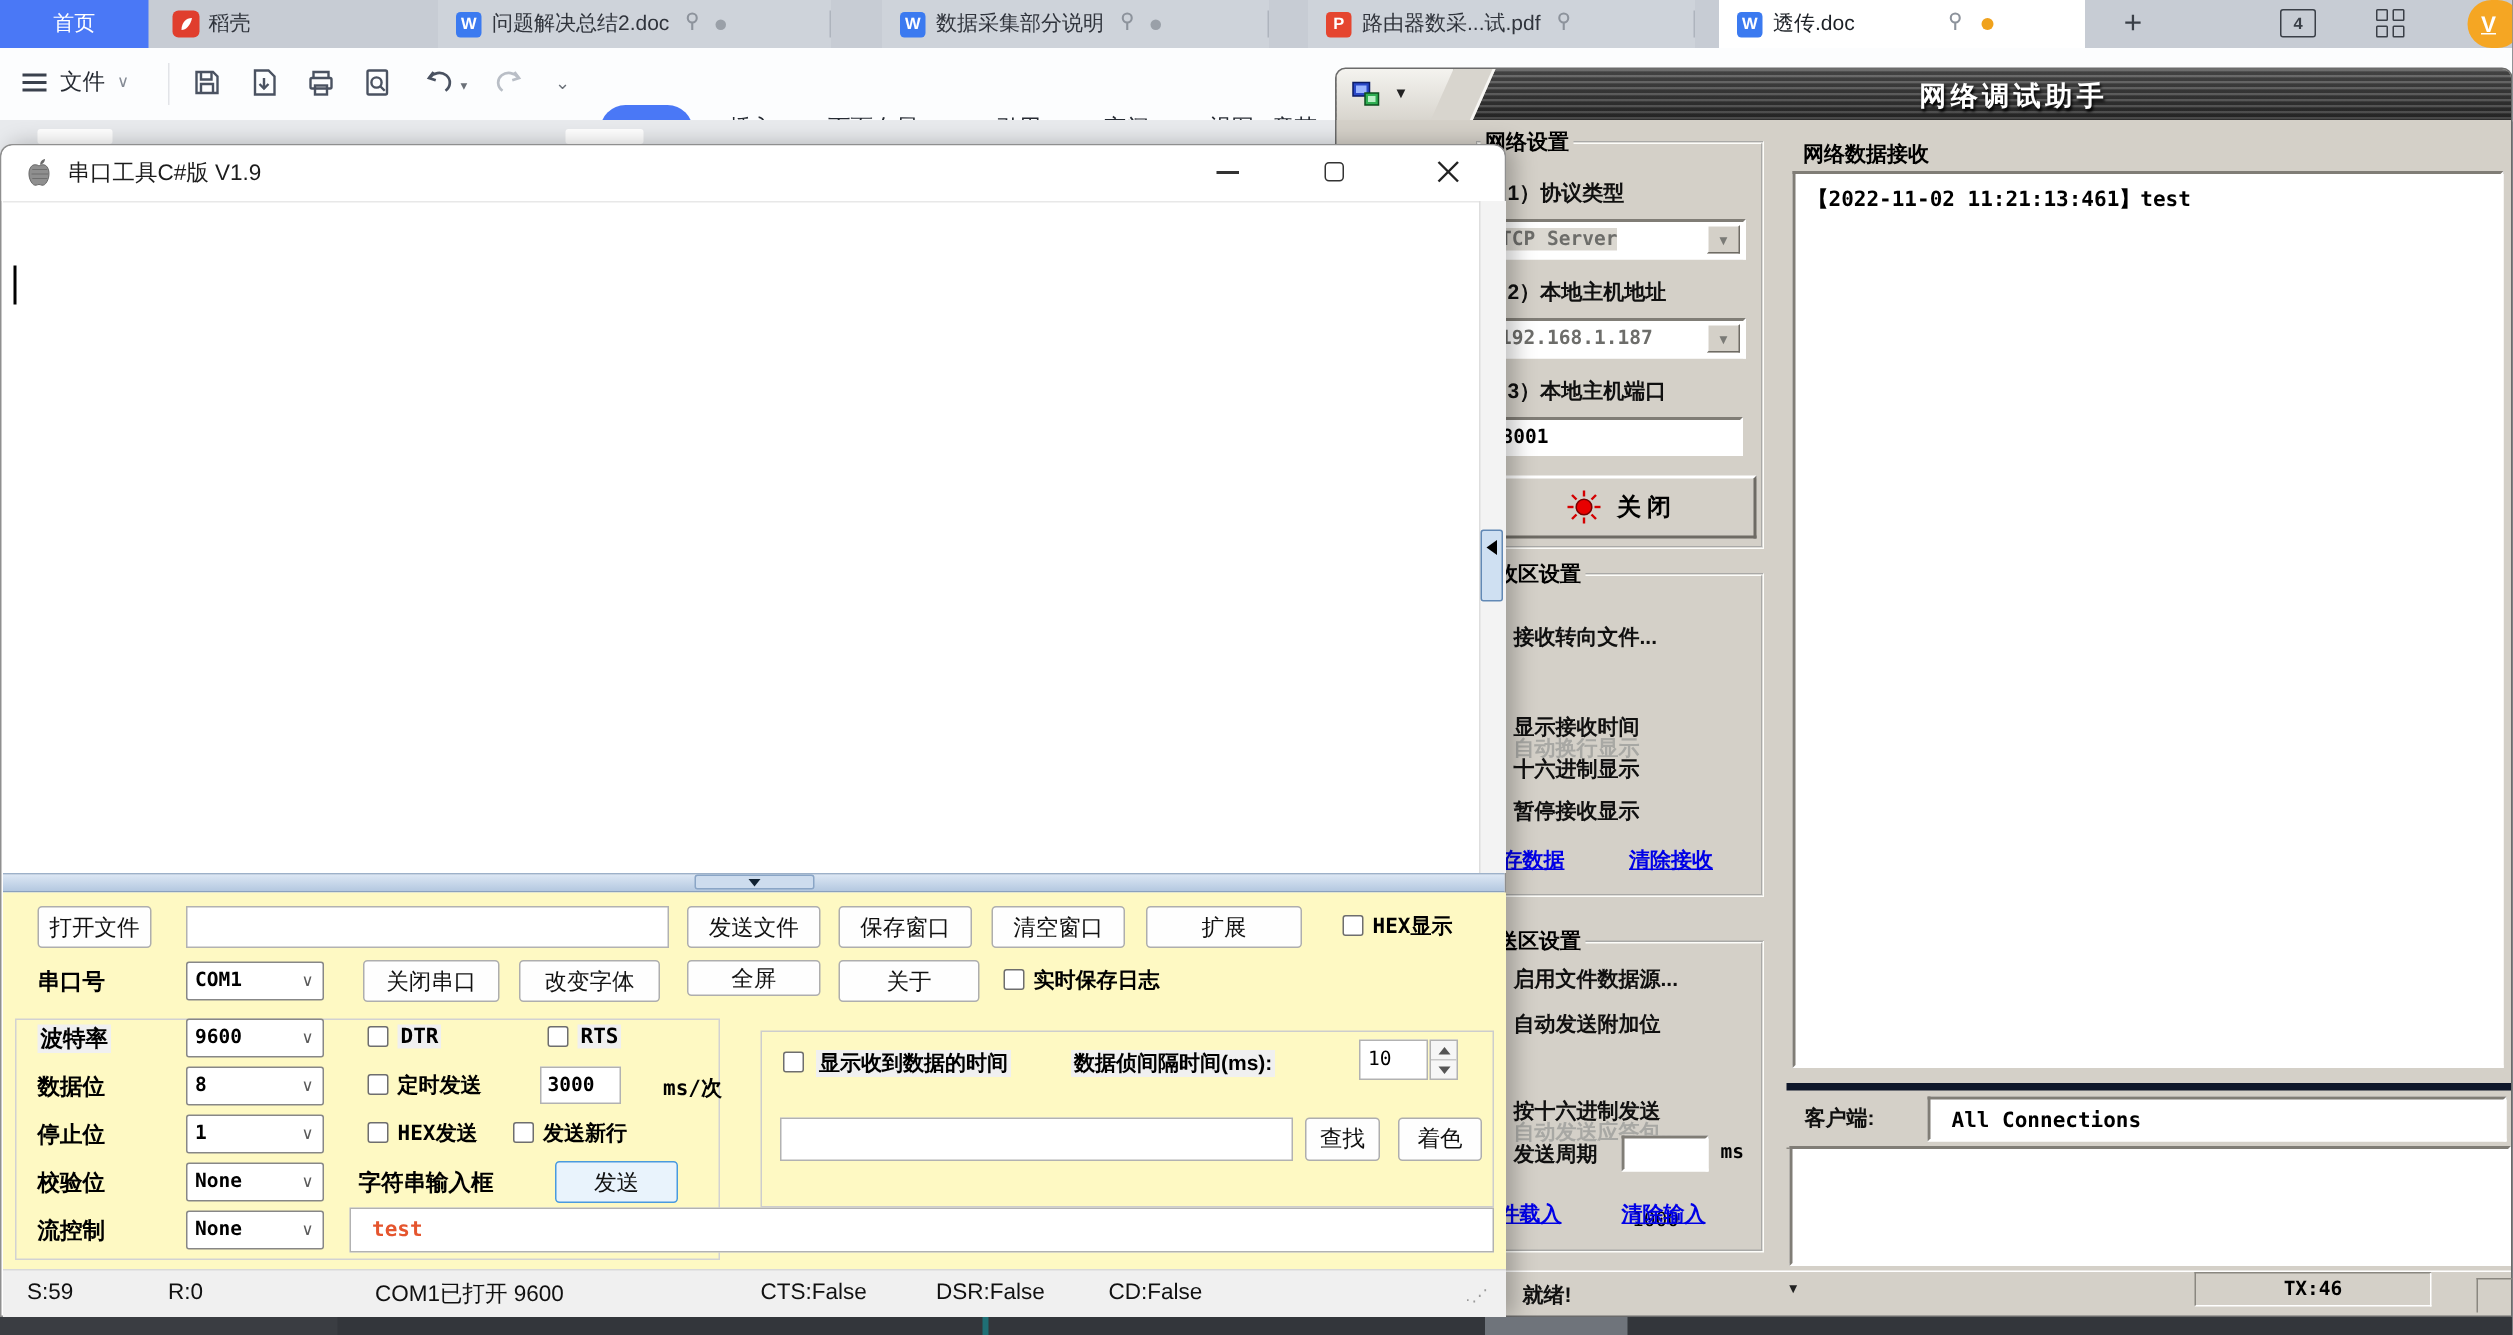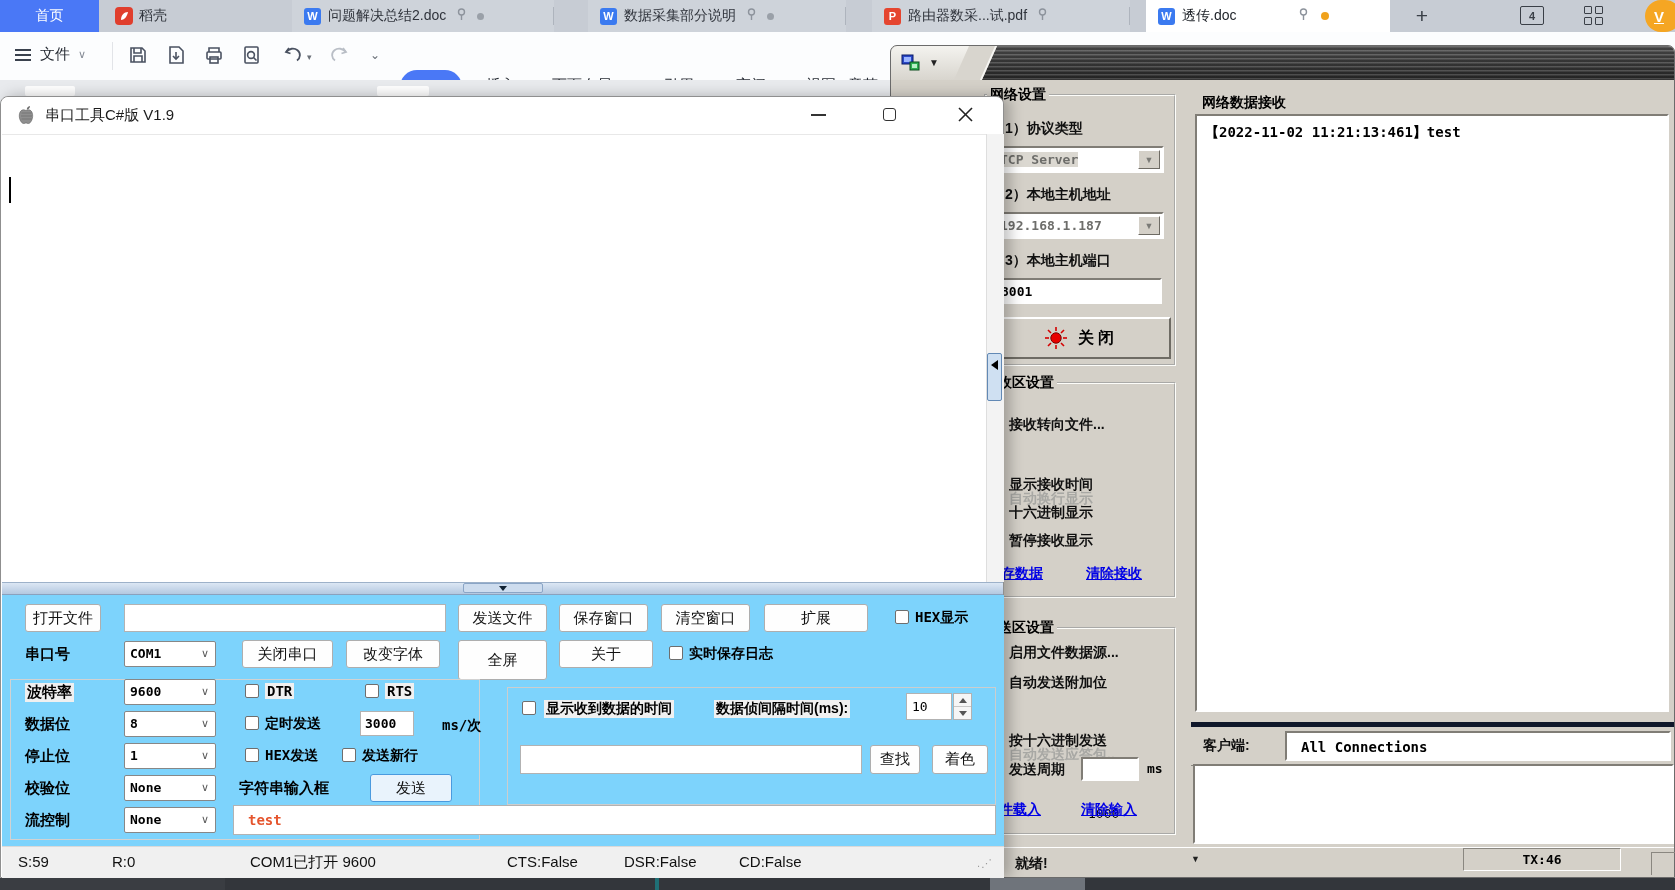--- a/index.html
+++ b/index.html
@@ -33,21 +33,21 @@
   .ncombofield{background:#dbd8d1;color:#6d6d6a;font-size:13px;font-weight:bold;}
   .narrbtn{position:absolute;right:2px;top:2px;bottom:2px;width:20px;background:#d4d0c8;border-top:1px solid #fff;border-left:1px solid #fff;border-right:1px solid #6e6b64;border-bottom:1px solid #6e6b64;color:#7a7a76;font-size:9px;display:flex;align-items:center;justify-content:center;}
   
   .serialwin{left:0;top:96px;width:1004px;height:782px;background:#fff;border:1px solid #8f8f8f;border-radius:8px 8px 0 0;box-shadow:6px 0 14px rgba(0,0,0,.25);box-sizing:border-box;}
   .stitle{left:0;top:0;width:1002px;height:37px;background:#fff;border-radius:8px 8px 0 0;}
   .stextarea{left:1px;top:37px;width:984px;height:448px;background:#fff;border-top:1px solid #e8e8e8;}
   .sscroll{left:985px;top:37px;width:17px;height:448px;background:#f3f3f3;border-left:1px solid #dedede;}
   .scollapse{left:986px;top:256px;width:15px;height:48px;background:#cfe0f2;border:1px solid #6289b5;border-radius:2px;box-sizing:border-box;}
   .splitter{left:1px;top:485px;width:1001px;height:13px;background:linear-gradient(180deg,#dce7f4,#b4c8e0);border-top:1px solid #9db1c9;border-bottom:1px solid #8ba1bd;box-sizing:border-box;}
   .splitbtn{left:462px;top:486px;width:80px;height:10px;background:#cddcee;border:1px solid #8aa5c6;border-radius:2px;box-sizing:border-box;}
-  .spanel{left:1px;top:498px;width:1002px;height:251px;background:#7dd3fc;}
+  .spanel{left:1px;top:498px;width:1002px;height:251px;background:#fef9c3;}
   .sstatus{left:1px;top:749px;width:1002px;height:32px;background:#f0f0f0;border-top:1px solid #d9d9d9;font-size:15px;color:#111;}
   .btn{background:#fefefe;border:1px solid #aeaeae;border-radius:3px;box-sizing:border-box;font-size:15px;color:#111;display:flex;align-items:center;justify-content:center;}
   .btn-blue{background:#e9f3fc;border:1px solid #4a9ade;}
   .field{background:#fff;border:1px solid #b2b2b2;box-sizing:border-box;}
   .combo{background:#fff;border:1px solid #878787;border-radius:2px;box-sizing:border-box;}
   .combo .cval{position:absolute;left:5px;top:4px;font-family:"DejaVu Sans Mono",monospace;font-size:13px;font-weight:bold;color:#000;}
   .combo .carr{position:absolute;right:6px;top:5px;color:#5a5a5a;font-size:11px;}
   .cbx{width:14px;height:14px;background:#fff;border:1px solid #6e6e6e;border-radius:2px;box-sizing:border-box;}
   .slabel{font-size:15px;font-weight:bold;color:#000;}
   .cblabel{font-size:14px;font-weight:bold;color:#000;}
@@ -210,20 +210,21 @@
       <div class="netcurve"></div>
       <div class="a" style="left:10px;top:8px;">
         <svg width="20" height="18" viewBox="0 0 20 18">
             <rect x="1" y="1" width="11" height="9" fill="#2a48c8" stroke="#0a1a66"></rect>
             <rect x="3" y="3" width="7" height="5" fill="#9ab4ff"></rect>
             <rect x="9" y="8" width="9" height="8" fill="#2fae52" stroke="#0c4d1f"></rect>
             <rect x="11" y="10" width="5" height="4" fill="#b8f0c6"></rect>
           </svg>
       </div>
       <div class="a" style="left:38px;top:11px;color:#222;font-size:10px;">▼</div>
+      <div class="ntitle-text">网络调试助手</div>
     </div>
 
     <div class="a ngbox" style="left:93px;top:48px;width:192px;height:272px;"></div>
     <div class="a nglabel" style="left:96px;top:40px;">网络设置</div>
 
     <div class="a nitem" style="left:100px;top:74px;">（1）协议类型</div>
     <div class="a sunken" style="left:103px;top:100px;width:170px;height:27px;">
       <span class="a ncombofield mono" style="left:4px;top:4px;">TCP Server</span>
       <span class="narrbtn">▼</span>
     </div>
@@ -366,21 +367,21 @@
       <div class="a combo" style="left:122px;top:46px;width:92px;height:26px;">
           <span class="cval">COM1</span>
           <span class="carr">∨</span>
         </div>
       <div class="a btn" style="left:240px;top:45px;width:91px;height:28px;">
           <span>关闭串口</span>
         </div>
       <div class="a btn" style="left:344px;top:45px;width:94px;height:28px;">
           <span>改变字体</span>
         </div>
-      <div class="a btn" style="left:456px;top:45px;width:89px;height:40px;">
+      <div class="a btn" style="left:456px;top:45px;width:89px;height:24px;">
           <span>全屏</span>
         </div>
       <div class="a btn" style="left:557px;top:45px;width:94px;height:28px;">
           <span>关于</span>
         </div>
       <span class="a cbx" style="left:667px;top:51px;"></span>
       <span class="a cblabel" style="left:687px;top:50px;">实时保存日志</span>
 
       <div class="a gline" style="left:8px;top:84px;width:470px;height:161px;border-color:#d2d2d2;"></div>
       <div class="a gline" style="left:505px;top:92px;width:489px;height:118px;border-color:#cdcdcd;"></div>

